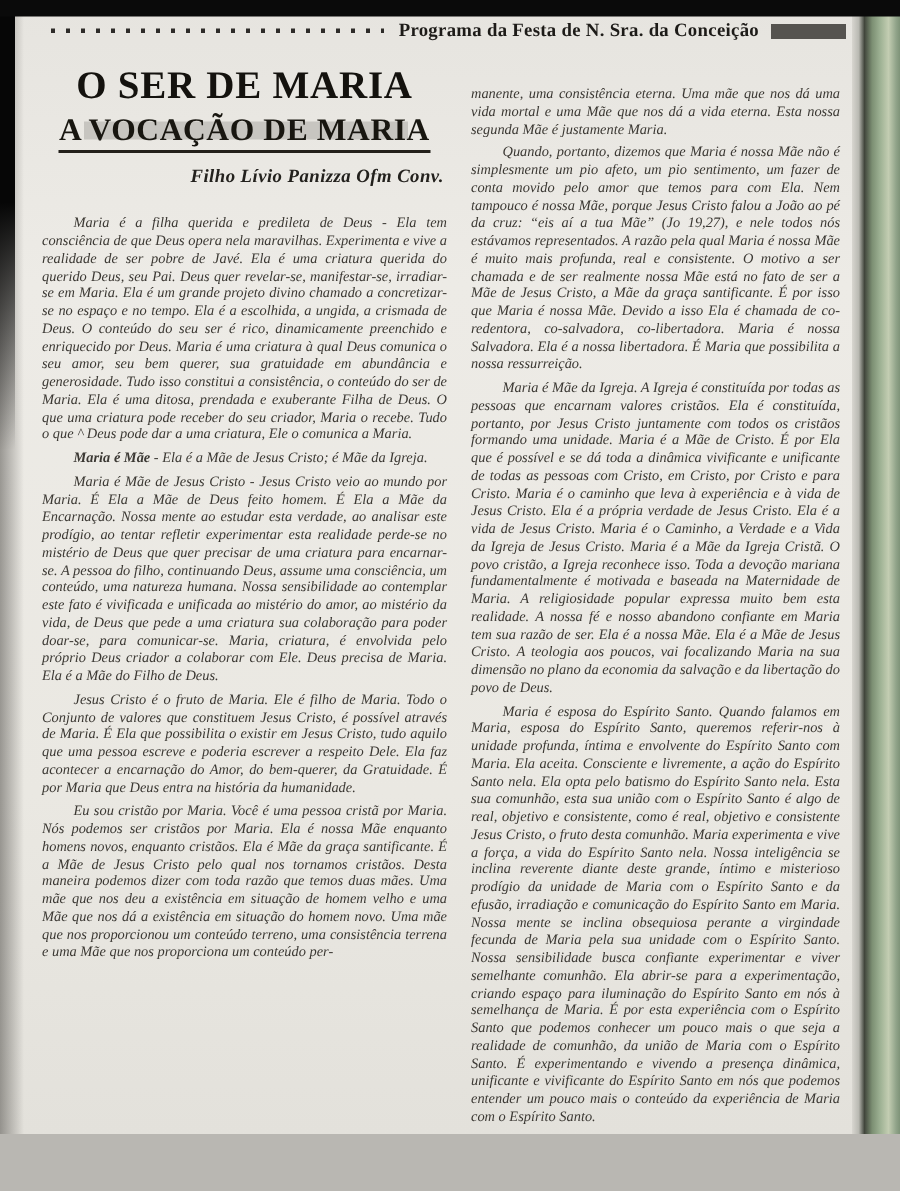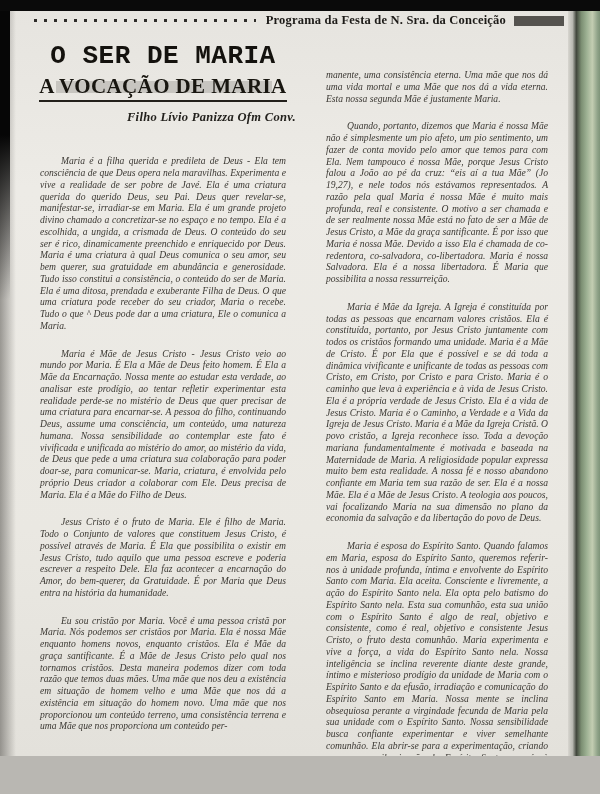--- a/index.html
+++ b/index.html
@@ -17,29 +17,29 @@
   
   .header{position:absolute;top:13px;left:34px;right:36px;display:flex;align-items:center;z-index:7;}
   .dots{flex:1 1 auto;height:3px;margin-right:10px;
         background:repeating-linear-gradient(90deg,#2e2c29 0 3px,transparent 3px 10px);}
   .header-title{font-weight:bold;font-size:12.5px;color:#1d1b18;white-space:nowrap;letter-spacing:.2px;}
   .header-bar{width:50px;height:10px;background:#55534f;margin-left:8px;}
   
   .content{position:absolute;top:31px;left:24px;right:36px;bottom:0;display:flex;gap:8px;}
   .col{flex:1 1 0;color:#3b3833;}
   .col.left{flex:0 0 278px;}
-  .para{margin:16px;text-align:justify;text-indent:21px;
+  .para{margin:4px;text-align:justify;text-indent:21px;
         font:italic 9.6px/11.75px "Liberation Serif",serif;color:#3b3833;}
   .para.noindent{text-indent:0;}
   .para b{font-weight:bold;}
   .right-paras{padding-top:22px;}
   
   .title-block{padding-top:12px;padding-bottom:14px;}
   .article-title{text-align:center;font-weight:bold;font-size:26px;line-height:1.05;
-        letter-spacing:.5px;color:#14120e;font-family:Liberation Mono, monospace;}
+        letter-spacing:.5px;color:#14120e;font-family:Liberation Serif, serif;}
   .subtitle-wrap{position:relative;text-align:center;margin-top:4px;height:24px;}
   .subtitle-highlight{position:absolute;left:32px;top:7px;width:216px;height:12px;background:#c7c5c0;z-index:0;}
   .article-subtitle{position:relative;z-index:1;display:inline-block;font-weight:bold;font-size:21px;
         letter-spacing:.4px;color:#181610;border-bottom:2px solid #23201b;padding-bottom:1px;}
   .article-author{margin-top:12px;text-align:right;padding-right:6px;
         font:bold italic 12.5px "Liberation Serif",serif;color:#23211d;letter-spacing:.3px;}
   
   .footer{position:absolute;right:30px;top:774px;display:flex;align-items:flex-start;z-index:7;}
   .page-number{font:bold italic 16px/1 "Liberation Serif",serif;color:#2c2a27;position:relative;z-index:2;margin-right:-10px;text-align:right;}
   .footer-bar{width:72px;height:11px;background:#5a5957;margin-top:4px;z-index:1;}
@@ -65,20 +65,21 @@
       <div class="title-block">
         <div class="article-title">O SER DE MARIA</div>
         <div class="subtitle-wrap">
           <div class="subtitle-highlight"></div>
           <span class="article-subtitle">A VOCAÇÃO DE MARIA</span>
         </div>
         <div class="article-author">Filho Lívio Panizza  Ofm Conv.</div>
       </div>
       <div>
           <p class="para">Maria é a filha querida e predileta de Deus - Ela tem consciência de que Deus opera nela maravilhas. Experimenta e vive a realidade de ser pobre de Javé. Ela é uma criatura querida do querido Deus, seu Pai. Deus quer revelar-se, manifestar-se, irradiar-se em Maria. Ela é um grande projeto divino chamado a concretizar-se no espaço e no tempo. Ela é a escolhida, a ungida, a crismada de Deus. O conteúdo do seu ser é rico, dinamicamente preenchido e enriquecido por Deus. Maria é uma criatura à qual Deus comunica o seu amor, seu bem querer, sua gratuidade em abundância e generosidade. Tudo isso constitui a consistência, o conteúdo do ser de Maria. Ela é uma ditosa, prendada e exuberante Filha de Deus. O que uma criatura pode receber do seu criador, Maria o recebe. Tudo o que ^ Deus pode dar a uma criatura, Ele o comunica a Maria.</p>
+          <p class="para"><b>Maria é Mãe</b> - Ela é a Mãe de Jesus Cristo; é Mãe da Igreja.</p>
           <p class="para">Maria é Mãe de Jesus Cristo - Jesus Cristo veio ao mundo por Maria. É Ela a Mãe de Deus feito homem. É Ela a Mãe da Encarnação. Nossa mente ao estudar esta verdade, ao analisar este prodígio, ao tentar refletir experimentar esta realidade perde-se no mistério de Deus que quer precisar de uma criatura para encarnar-se. A pessoa do filho, continuando Deus, assume uma consciência, um conteúdo, uma natureza humana. Nossa sensibilidade ao contemplar este fato é vivificada e unificada ao mistério do amor, ao mistério da vida, de Deus que pede a uma criatura sua colaboração para poder doar-se, para comunicar-se. Maria, criatura, é envolvida pelo próprio Deus criador a colaborar com Ele. Deus precisa de Maria. Ela é a Mãe do Filho de Deus.</p>
           <p class="para">Jesus Cristo é o fruto de Maria. Ele é filho de Maria. Todo o Conjunto de valores que constituem Jesus Cristo, é possível através de Maria. É Ela que possibilita o existir em Jesus Cristo, tudo aquilo que uma pessoa escreve e poderia escrever a respeito Dele. Ela faz acontecer a encarnação do Amor, do bem-querer, da Gratuidade. É por Maria que Deus entra na história da humanidade.</p>
           <p class="para">Eu sou cristão por Maria. Você é uma pessoa cristã por Maria. Nós podemos ser cristãos por Maria. Ela é nossa Mãe enquanto homens novos, enquanto cristãos. Ela é Mãe da graça santificante. É a Mãe de Jesus Cristo pelo qual nos tornamos cristãos. Desta maneira podemos dizer com toda razão que temos duas mães. Uma mãe que nos deu a existência em situação de homem velho e uma Mãe que nos dá a existência em situação do homem novo. Uma mãe que nos proporcionou um conteúdo terreno, uma consistência terrena e uma Mãe que nos proporciona um conteúdo per-</p>
         </div>
     </div>
     <div class="col right">
       <div class="right-paras">
           <p class="para noindent">manente, uma consistência eterna. Uma mãe que nos dá uma vida mortal e uma Mãe que nos dá a vida eterna. Esta nossa segunda Mãe é justamente Maria.</p>
           <p class="para">Quando, portanto, dizemos que Maria é nossa Mãe não é simplesmente um pio afeto, um pio sentimento, um fazer de conta movido pelo amor que temos para com Ela. Nem tampouco é nossa Mãe, porque Jesus Cristo falou a João ao pé da cruz: “eis aí a tua Mãe” (Jo 19,27), e nele todos nós estávamos representados. A razão pela qual Maria é nossa Mãe é muito mais profunda, real e consistente. O motivo a ser chamada e de ser realmente nossa Mãe está no fato de ser a Mãe de Jesus Cristo, a Mãe da graça santificante. É por isso que Maria é nossa Mãe. Devido a isso Ela é chamada de co-redentora, co-salvadora, co-libertadora. Maria é nossa Salvadora. Ela é a nossa libertadora. É Maria que possibilita a nossa ressurreição.</p>
           <p class="para">Maria é Mãe da Igreja. A Igreja é constituída por todas as pessoas que encarnam valores cristãos. Ela é constituída, portanto, por Jesus Cristo juntamente com todos os cristãos formando uma unidade. Maria é a Mãe de Cristo. É por Ela que é possível e se dá toda a dinâmica vivificante e unificante de todas as pessoas com Cristo, em Cristo, por Cristo e para Cristo. Maria é o caminho que leva à experiência e à vida de Jesus Cristo. Ela é a própria verdade de Jesus Cristo. Ela é a vida de Jesus Cristo. Maria é o Caminho, a Verdade e a Vida da Igreja de Jesus Cristo. Maria é a Mãe da Igreja Cristã. O povo cristão, a Igreja reconhece isso. Toda a devoção mariana fundamentalmente é motivada e baseada na Maternidade de Maria. A religiosidade popular expressa muito bem esta realidade. A nossa fé e nosso abandono confiante em Maria tem sua razão de ser. Ela é a nossa Mãe. Ela é a Mãe de Jesus Cristo. A teologia aos poucos, vai focalizando Maria na sua dimensão no plano da economia da salvação e da libertação do povo de Deus.</p>

